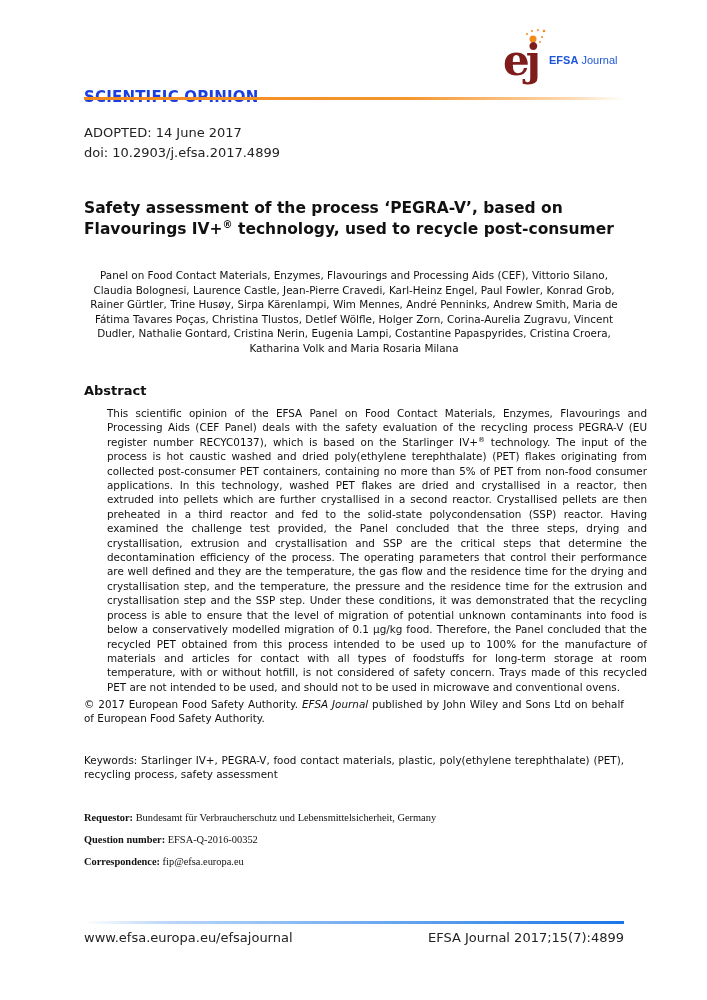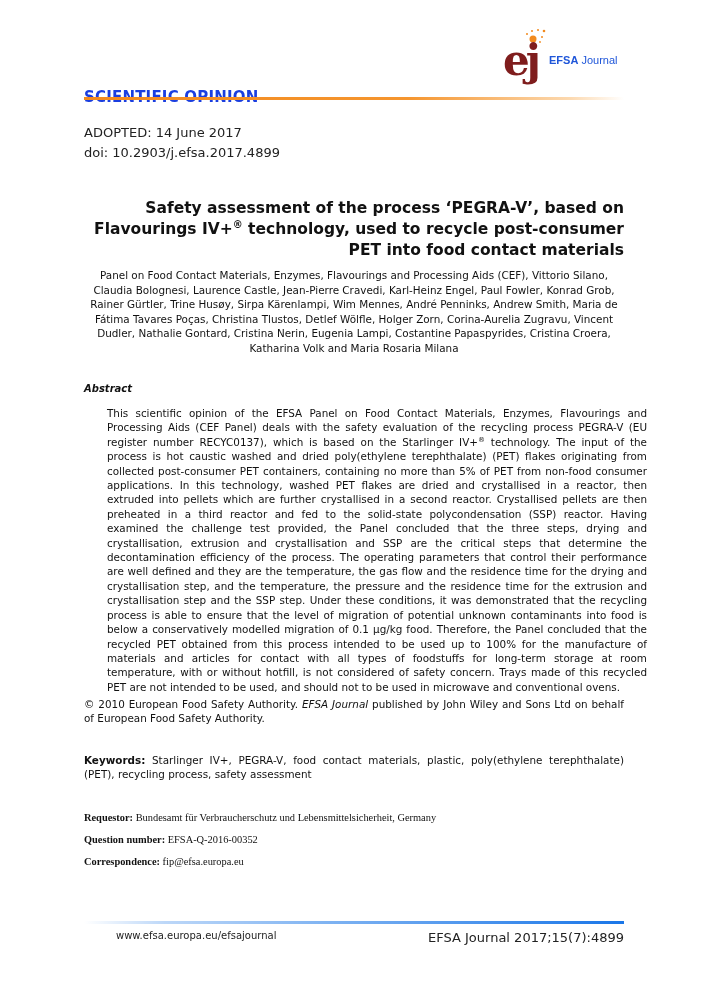--- a/index.html
+++ b/index.html
@@ -6,34 +6,34 @@
   body { width: 707px; height: 1000px; position: relative; font-family: "DejaVu Sans", sans-serif; color: #111; overflow: hidden; }
   .abs { position: absolute; }
   .section-label { left: 84px; top: 72px; font-family: "DejaVu Sans", sans-serif; font-weight: bold; font-size: 15px; color: #1a3ee0; letter-spacing: 0.2px; margin-top: 16px; }
   .header-rule { left: 84px; top: 97px; width: 540px; height: 3px; background: linear-gradient(to right, #f28a1e 0%, #f5952e 60%, #fcd9b0 90%, #ffffff 100%); }
   .logo { left: 493px; top: 26px; width: 150px; height: 70px; }
   .logo-ej { position: absolute; left: 10px; top: 14px; font-family: "DejaVu Serif", serif; font-weight: bold; font-size: 42px; color: #7f1d1d; letter-spacing: -4px; line-height: 1; }
   .logo-text { position: absolute; left: 56px; top: 28px; font-size: 11px; color: #1f56d9; font-family: "Liberation Sans", sans-serif; }
   .logo-text b { font-weight: bold; }
   .logo-stars { position: absolute; left: 30px; top: 2px; width: 30px; height: 16px; }
   .meta { left: 84px; font-size: 13px; color: #222; font-family: "DejaVu Sans", sans-serif; }
-  .title { left: 84px; top: 198px; width: 540px; text-align: right; font-family: "DejaVu Sans", sans-serif; font-weight: bold; font-size: 15.5px; line-height: 21px; color: #111; }
+  .title { left: 84px; top: 198px; width: 540px; text-align: left; font-family: "DejaVu Sans", sans-serif; font-weight: bold; font-size: 15.5px; line-height: 21px; color: #111; }
   .title sup { font-size: 10px; line-height: 0; }
   .authors { left: 84px; top: 268px; width: 540px; text-align: center; font-size: 10.4px; line-height: 14.5px; color: #111; font-family: "DejaVu Sans", sans-serif; }
-  .h-abstract { left: 84px; top: 383px; font-weight: bold; font-size: 10px; font-style: italic; }
+  .h-abstract { left: 84px; top: 383px; font-weight: bold; font-size: 13px; }
   .abstract { left: 84px; top: 406px; width: 540px; text-align: justify; font-size: 10.4px; line-height: 14.4px; margin-left: 23px; }
   .abstract sup { font-size: 7px; line-height: 0; }
   .copyright { left: 84px; top: 697px; width: 540px; text-align: justify; font-size: 10.4px; line-height: 14.4px; }
   .keywords { left: 84px; top: 753px; width: 540px; text-align: justify; font-size: 10.4px; line-height: 14.4px; }
   .kv { left: 84px; font-size: 10.4px; font-family: Liberation Serif, serif; }
   .kv b { font-weight: bold; }
   .footer-rule { left: 84px; top: 921px; width: 540px; height: 3px; background: linear-gradient(to right, #ffffff 0%, #bcd7f8 15%, #7fb3f2 45%, #1976e8 100%); }
-  .footer-left { left: 84px; top: 930px; font-size: 10px; color: #222; margin-left: 32px; }
+  .footer-left { left: 84px; top: 930px; font-size: 13px; color: #222; }
   .footer-right { right: 83px; top: 930px; font-size: 13px; color: #222; }
-  .inline-bold { font-weight: bold; }
+  .inline-bold { font-weight: normal; }
   .inline-it { font-style: italic; }
 </style>
 </head>
 <body>
 
 <div class="abs section-label">SCIENTIFIC OPINION</div>
 <div class="abs header-rule"></div>
 
 <div class="abs logo">
   <svg class="logo-stars" viewBox="0 0 30 16">
@@ -48,29 +48,28 @@
   <span class="logo-ej">ej</span>
   <span class="logo-text"><b>EFSA</b> <span>Journal</span></span>
 </div>
 
 <div class="abs meta" style="top:125px;">ADOPTED: 14 June 2017</div>
 <div class="abs meta" style="top:145px;">doi: 10.2903/j.efsa.2017.4899</div>
 
 <div class="abs title">
   <span>Safety assessment of the process ‘PEGRA-V’, based on</span><br>
   <span>Flavourings IV+</span><sup>®</sup><span> technology, used to recycle post-consumer</span><br>
-  <span>PET into food contact materials</span>
 </div>
 
 <div class="abs authors">Panel on Food Contact Materials, Enzymes, Flavourings and Processing Aids (CEF), Vittorio Silano, Claudia Bolognesi, Laurence Castle, Jean-Pierre Cravedi, Karl-Heinz Engel, Paul Fowler, Konrad Grob, Rainer Gürtler, Trine Husøy, Sirpa Kärenlampi, Wim Mennes, André Penninks, Andrew Smith, Maria de Fátima Tavares Poças, Christina Tlustos, Detlef Wölfle, Holger Zorn, Corina-Aurelia Zugravu, Vincent Dudler, Nathalie Gontard, Cristina Nerin, Eugenia Lampi, Costantine Papaspyrides, Cristina Croera, Katharina Volk and Maria Rosaria Milana</div>
 
 <div class="abs h-abstract">Abstract</div>
 <div class="abs abstract"><span>This scientific opinion of the EFSA Panel on Food Contact Materials, Enzymes, Flavourings and Processing Aids (CEF Panel) deals with the safety evaluation of the recycling process PEGRA-V (EU register number RECYC0137), which is based on the Starlinger IV+</span><sup>®</sup><span> technology. The input of the process is hot caustic washed and dried poly(ethylene terephthalate) (PET) flakes originating from collected post-consumer PET containers, containing no more than 5% of PET from non-food consumer applications. In this technology, washed PET flakes are dried and crystallised in a reactor, then extruded into pellets which are further crystallised in a second reactor. Crystallised pellets are then preheated in a third reactor and fed to the solid-state polycondensation (SSP) reactor. Having examined the challenge test provided, the Panel concluded that the three steps, drying and crystallisation, extrusion and crystallisation and SSP are the critical steps that determine the decontamination efficiency of the process. The operating parameters that control their performance are well defined and they are the temperature, the gas flow and the residence time for the drying and crystallisation step, and the temperature, the pressure and the residence time for the extrusion and crystallisation step and the SSP step. Under these conditions, it was demonstrated that the recycling process is able to ensure that the level of migration of potential unknown contaminants into food is below a conservatively modelled migration of 0.1 μg/kg food. Therefore, the Panel concluded that the recycled PET obtained from this process intended to be used up to 100% for the manufacture of materials and articles for contact with all types of foodstuffs for long-term storage at room temperature, with or without hotfill, is not considered of safety concern. Trays made of this recycled PET are not intended to be used, and should not to be used in microwave and conventional ovens.</span></div>
 
-<div class="abs copyright"><span>© 2010 European Food Safety Authority. </span><span class="inline-it">EFSA Journal</span><span> published by John Wiley and Sons Ltd on behalf of European Food Safety Authority.</span></div>
+<div class="abs copyright"><span>© 2017 European Food Safety Authority. </span><span class="inline-it">EFSA Journal</span><span> published by John Wiley and Sons Ltd on behalf of European Food Safety Authority.</span></div>
 
 <div class="abs keywords"><span class="inline-bold">Keywords:</span><span>  Starlinger IV+, PEGRA-V, food contact materials, plastic, poly(ethylene terephthalate) (PET), recycling process, safety assessment</span></div>
 
 <div class="abs kv" style="top:812px;"><b>Requestor:</b><span> Bundesamt für Verbraucherschutz und Lebensmittelsicherheit, Germany</span></div>
 <div class="abs kv" style="top:834px;"><b>Question number:</b><span> EFSA-Q-2016-00352</span></div>
 <div class="abs kv" style="top:856px;"><b>Correspondence:</b><span> fip@efsa.europa.eu</span></div>
 
 <div class="abs footer-rule"></div>
 <div class="abs footer-left">www.efsa.europa.eu/efsajournal</div>
 <div class="abs footer-right">EFSA Journal 2017;15(7):4899</div>

